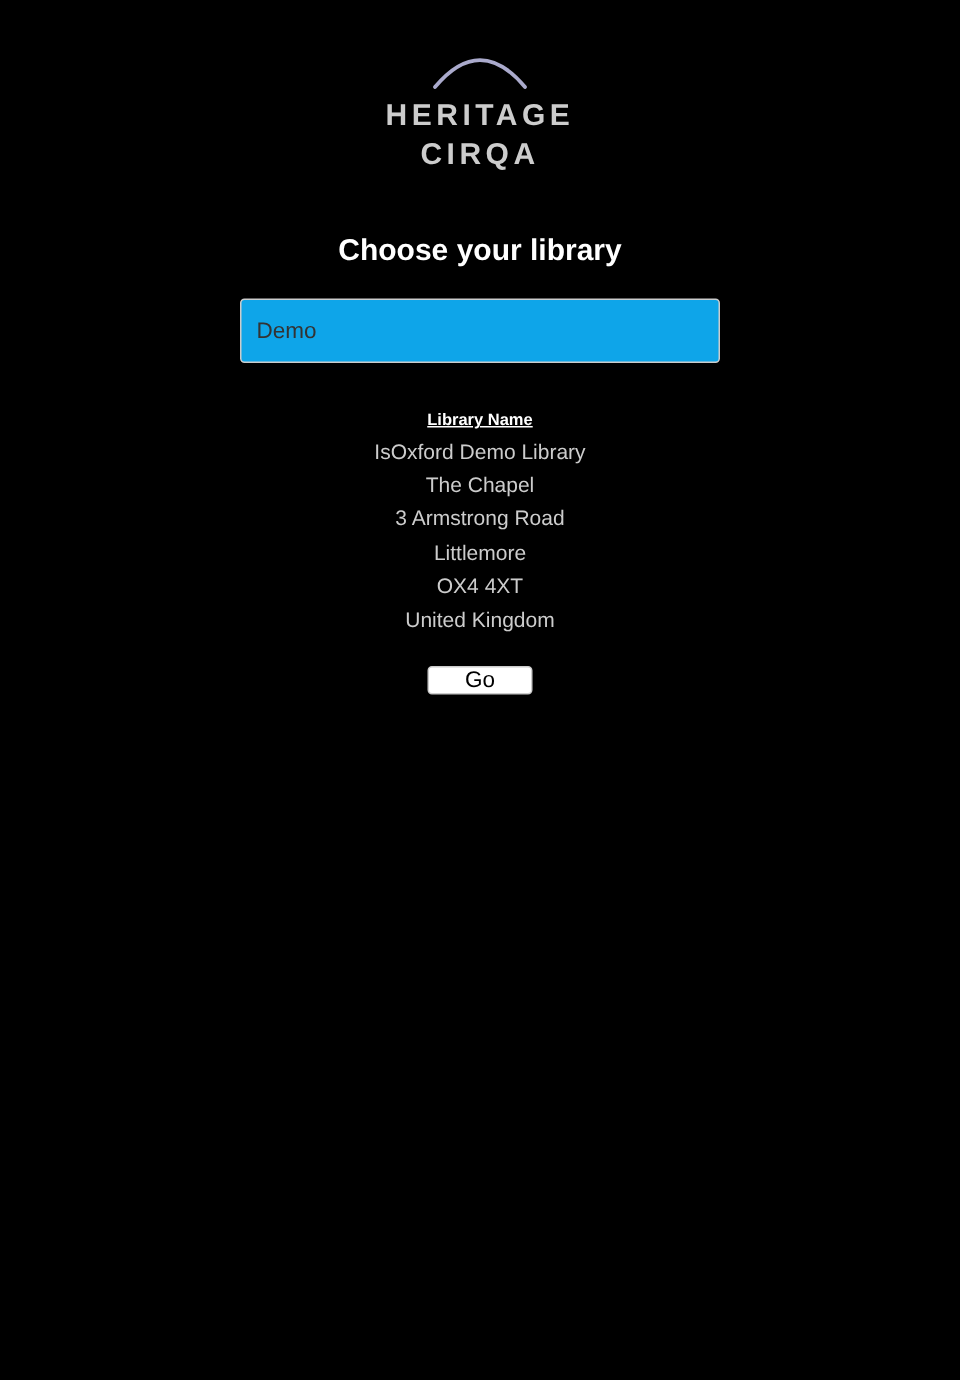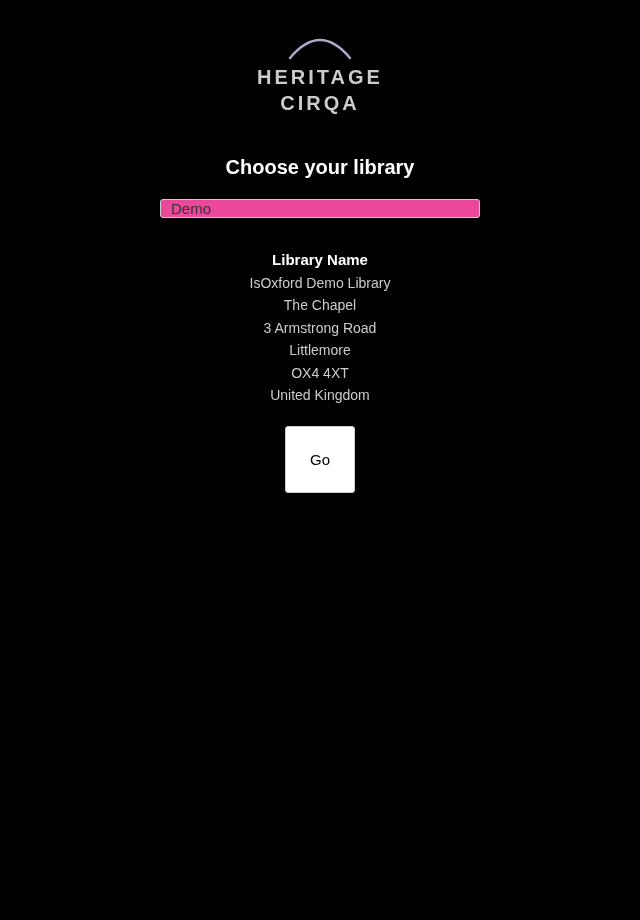--- a/index.html
+++ b/index.html
@@ -46,54 +46,55 @@
       margin-top: 40px;
       font-size: 20px;
       font-weight: bold;
       color: #ffffff;
       text-align: center;
     }
 
     .search-input {
       margin-top: 20px;
       width: 320px;
-      padding: 0 10px;
+      padding: 12px 10px;
       font-size: 15px;
-      background-color: #ec4899;
+      background-color: #0ea5e9;
       color: #333333;
       border: 1px solid #cccccc;
       border-radius: 3px;
       outline: none;
     }
 
     .library-card {
       margin-top: 30px;
       text-align: center;
       line-height: 1.6;
     }
 
     .library-card .field-label {
       font-weight: bold;
-      font-size: 15px;
+      font-size: 11px;
       color: #ffffff;
+      text-decoration: underline;
     }
 
     .library-card .field-value {
       font-size: 14px;
       color: #cccccc;
     }
 
     .library-card .field-value.italic {
       font-style: italic;
       color: #cccccc;
     }
 
     .go-button {
       margin-top: 20px;
-      padding: 24px 24px;
+      padding: 0 24px;
       font-size: 15px;
       background-color: #ffffff;
       color: #000000;
       border: 1px solid #cccccc;
       border-radius: 3px;
       cursor: pointer;
       font-weight: normal;
     }
   </style>
 </head>

